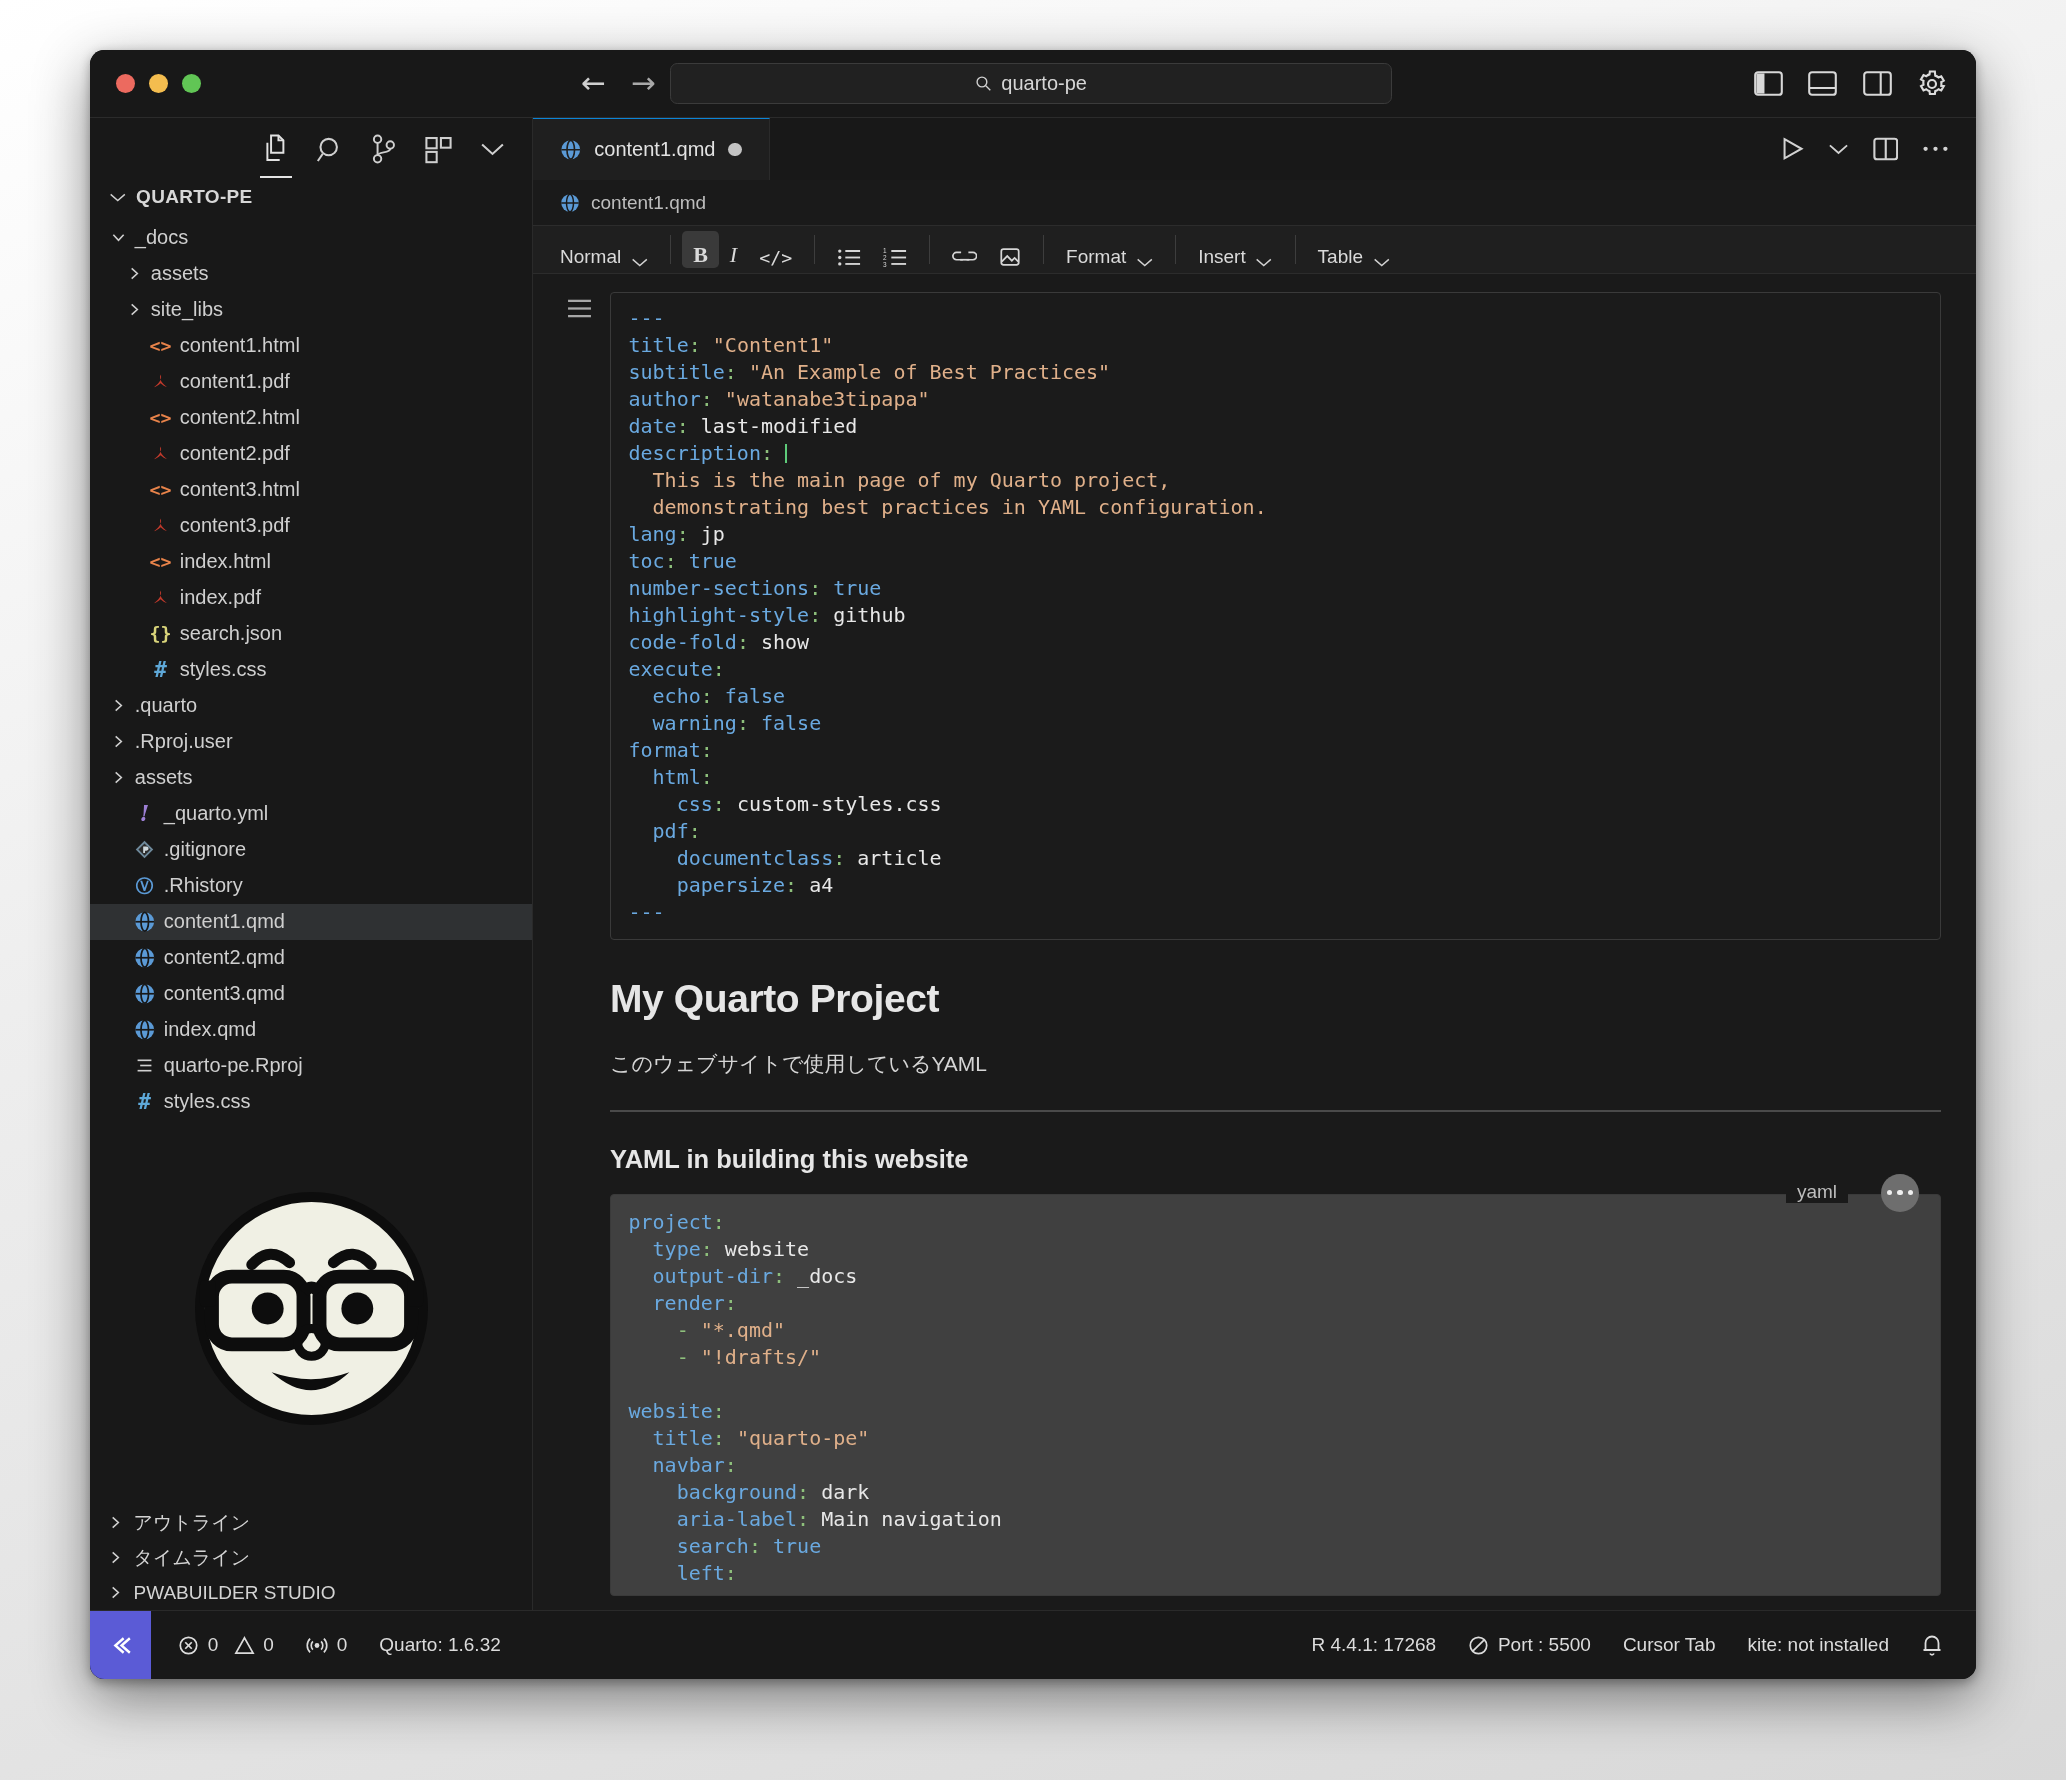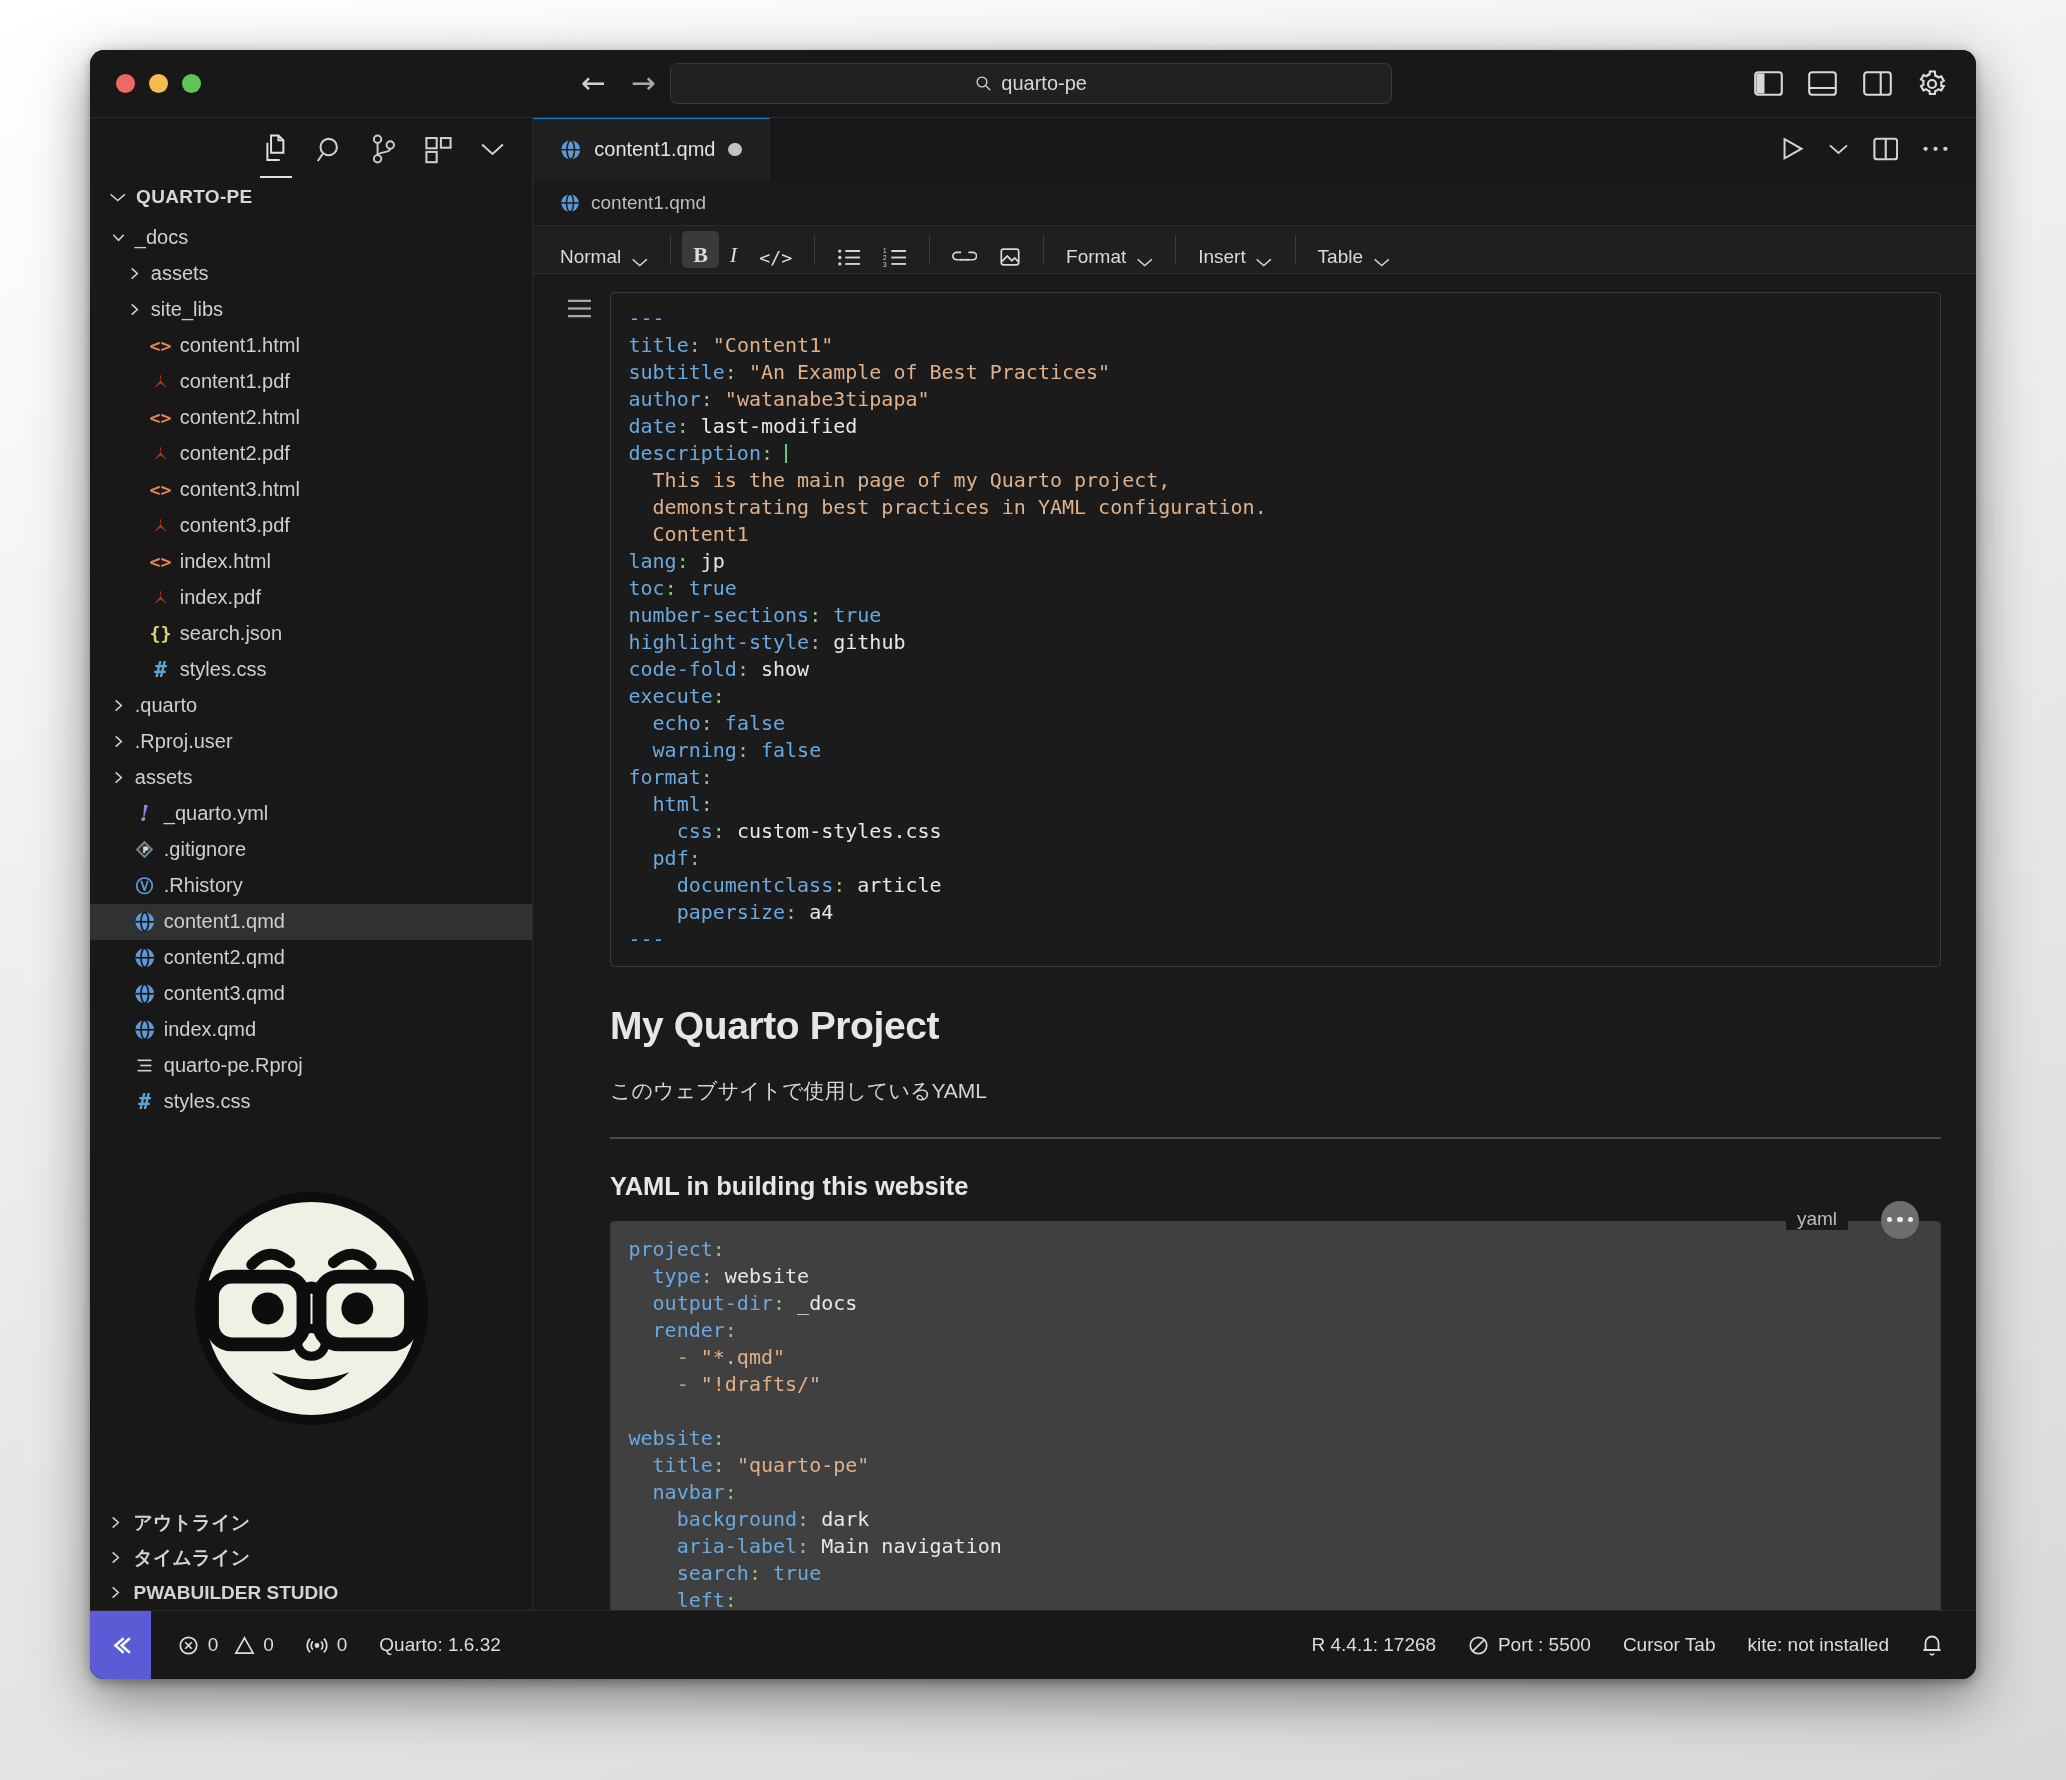--- a/index.html
+++ b/index.html
@@ -105,21 +105,21 @@
   .g-yml  { color: #9c7fd4; font-family: "DejaVu Serif", serif; font-size: 21.5px; font-weight: bold; font-style: italic; }
   .g-rhist{ color: #5b9ad6; font-family: "DejaVu Serif", serif; font-size: 17.5px; font-weight: bold; }
 
   #avatar-wrap {
     margin: 69px auto 0; width: 239px; height: 239px;
   }
   #panels { position: absolute; bottom: 0; left: 0; right: 0; }
   .panelrow {
     display: flex; align-items: center; gap: 11px;
     height: 35px; padding-left: 17.5px;
-    color: #d4d4d4; font-size: 19px; font-weight: bold;
+    color: #d4d4d4; font-size: 19px; font-weight: normal;
   }
 
   
   #editorarea { flex: 1; background: #1a1a1a; display: flex; flex-direction: column; min-width: 0; }
 
   #tabstrip { height: 62px; background: #181818; display: flex; align-items: stretch; position: relative; }
   #tab {
     display: flex; align-items: center; gap: 12.8px;
     padding: 0 27px 0 27px;
     background: #1f1f1f;
@@ -694,21 +694,20 @@
 
         <div id="yamlblock">
             <div class="yline"><span class="d">---</span></div>
             <div class="yline"><span class="k">title</span><span class="c">:</span><span class="s"> "Content1"</span></div>
             <div class="yline"><span class="k">subtitle</span><span class="c">:</span><span class="s"> "An Example of Best Practices"</span></div>
             <div class="yline"><span class="k">author</span><span class="c">:</span><span class="s"> "watanabe3tipapa"</span></div>
             <div class="yline"><span class="k">date</span><span class="c">:</span><span class="v"> last-modified</span></div>
             <div class="yline"><span class="k">description</span><span class="c">:</span><span class="v"> </span><span class="cursor-bar"></span></div>
             <div class="yline"><span class="s">  This is the main page of my Quarto project,</span></div>
             <div class="yline"><span class="s">  demonstrating best practices in YAML configuration.</span></div>
-            <div class="yline"><span class="s">  Content1</span></div>
             <div class="yline"><span class="k">lang</span><span class="c">:</span><span class="v"> jp</span></div>
             <div class="yline"><span class="k">toc</span><span class="c">:</span><span class="d"> true</span></div>
             <div class="yline"><span class="k">number-sections</span><span class="c">:</span><span class="d"> true</span></div>
             <div class="yline"><span class="k">highlight-style</span><span class="c">:</span><span class="v"> github</span></div>
             <div class="yline"><span class="k">code-fold</span><span class="c">:</span><span class="v"> show</span></div>
             <div class="yline"><span class="k">execute</span><span class="c">:</span></div>
             <div class="yline"><span class="k">  echo</span><span class="c">:</span><span class="d"> false</span></div>
             <div class="yline"><span class="k">  warning</span><span class="c">:</span><span class="d"> false</span></div>
             <div class="yline"><span class="k">format</span><span class="c">:</span></div>
             <div class="yline"><span class="k">  html</span><span class="c">:</span></div>

